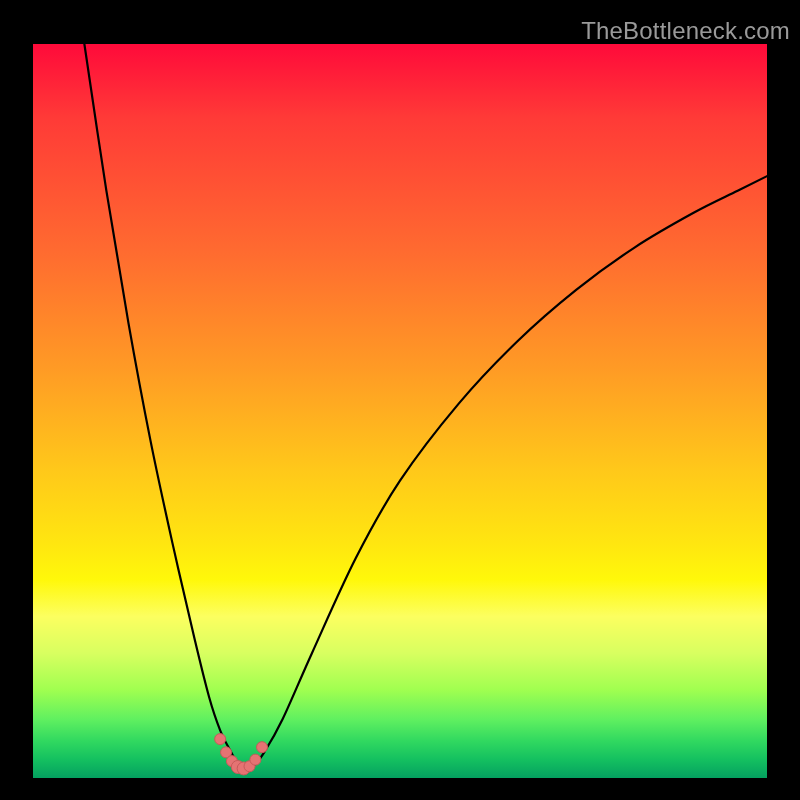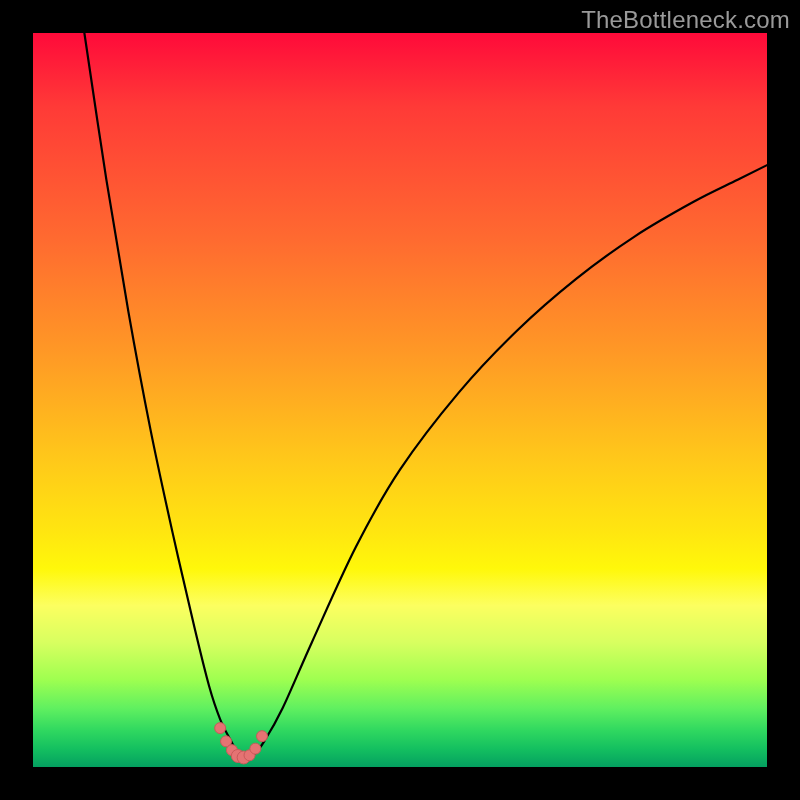--- a/index.html
+++ b/index.html
@@ -9,20 +9,21 @@
     height: 800px;
     overflow: hidden;
     background: #000;
     font-family: Arial, Helvetica, sans-serif;
   }
   .frame {
     position: relative;
     width: 800px;
     height: 692px;
     background: #000;
+    margin-top: 11px;
   }
   .watermark {
     position: absolute;
     top: 6px;
     right: 10px;
     color: #9a9a9a;
     font-size: 24px;
     font-weight: 500;
     letter-spacing: 0.2px;
     font-family: Arial, Helvetica, sans-serif;

